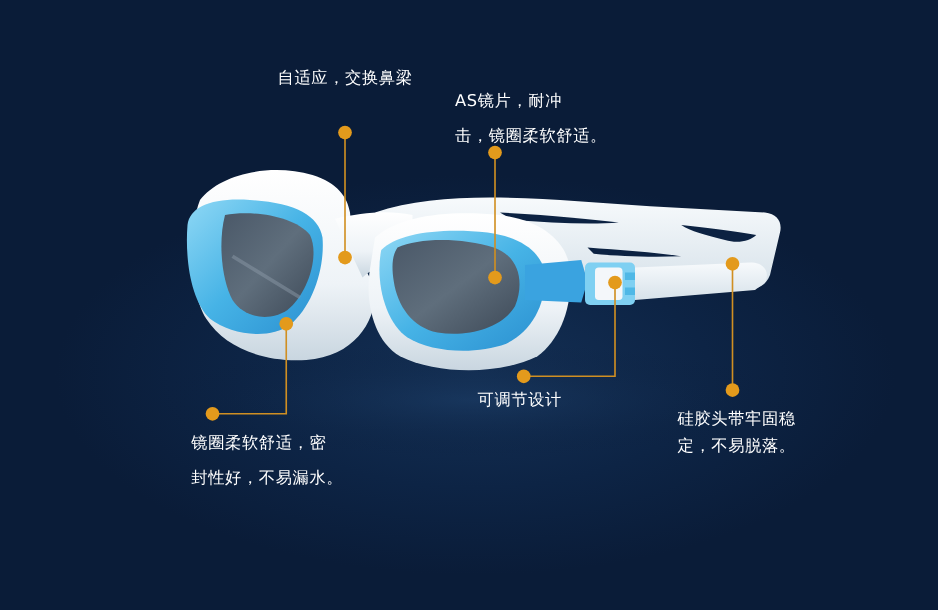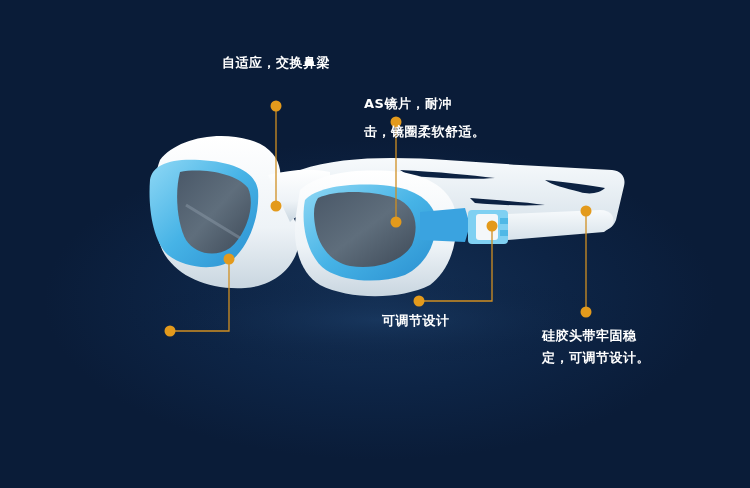--- a/index.html
+++ b/index.html
@@ -8,21 +8,21 @@
       background: #0a1d3a;
       font-family: "DejaVu Sans", "Liberation Sans", sans-serif;
     }
     .stage {
       position: relative; width: 750px; height: 488px;
       background: radial-gradient(ellipse 420px 200px at 380px 300px, #143055 0%, #0d2445 45%, #0a1c38 80%);
     }
     .art { position: absolute; left: 0; top: 0; }
     .label {
       position: absolute; color: #ffffff; font-size: 13px; line-height: 22px;
-      letter-spacing: 0.5px; white-space: nowrap; font-weight: bold;
+      letter-spacing: 0.5px; white-space: nowrap;
     }
     .label.center { text-align: center; }
     .label span { display: block; }
   </style>
 </head>
 <body>
 
 <div class="stage">
 
   <svg class="art" width="750" height="488" viewBox="0 0 750 488">
@@ -102,28 +102,32 @@
       <circle cx="419" cy="301" r="5.5"></circle>
       <circle cx="586" cy="211" r="5.5"></circle>
       <circle cx="586" cy="312" r="5.5"></circle>
     </g>
   </svg>
 
   <div class="label center" style="left:164px; top:52px; width:224px;">
     <span>自适应，交换鼻梁</span>
   </div>
 
-  <div class="label" style="left:364px; top:71px;margin-top:22px;">
+  <div class="label" style="left:364px; top:71px;">
     <span>AS镜片，耐冲</span>
     <span style="margin-top:6px">击，镜圈柔软舒适。</span>
   </div>
 
+  <div class="label" style="left:153px; top:344px;">
+    <span>镜圈柔软舒适，密</span>
+    <span style="margin-top:6px">封性好，不易漏水。</span>
+  </div>
 
   <div class="label" style="left:382px; top:310px;">
     <span>可调节设计</span>
   </div>
 
   <div class="label" style="left:542px; top:325px;">
     <span>硅胶头带牢固稳</span>
-    <span>定，可调节设计。</span>
+    <span>定，不易脱落。</span>
   </div>
 
 </div>
 
 </body></html>

